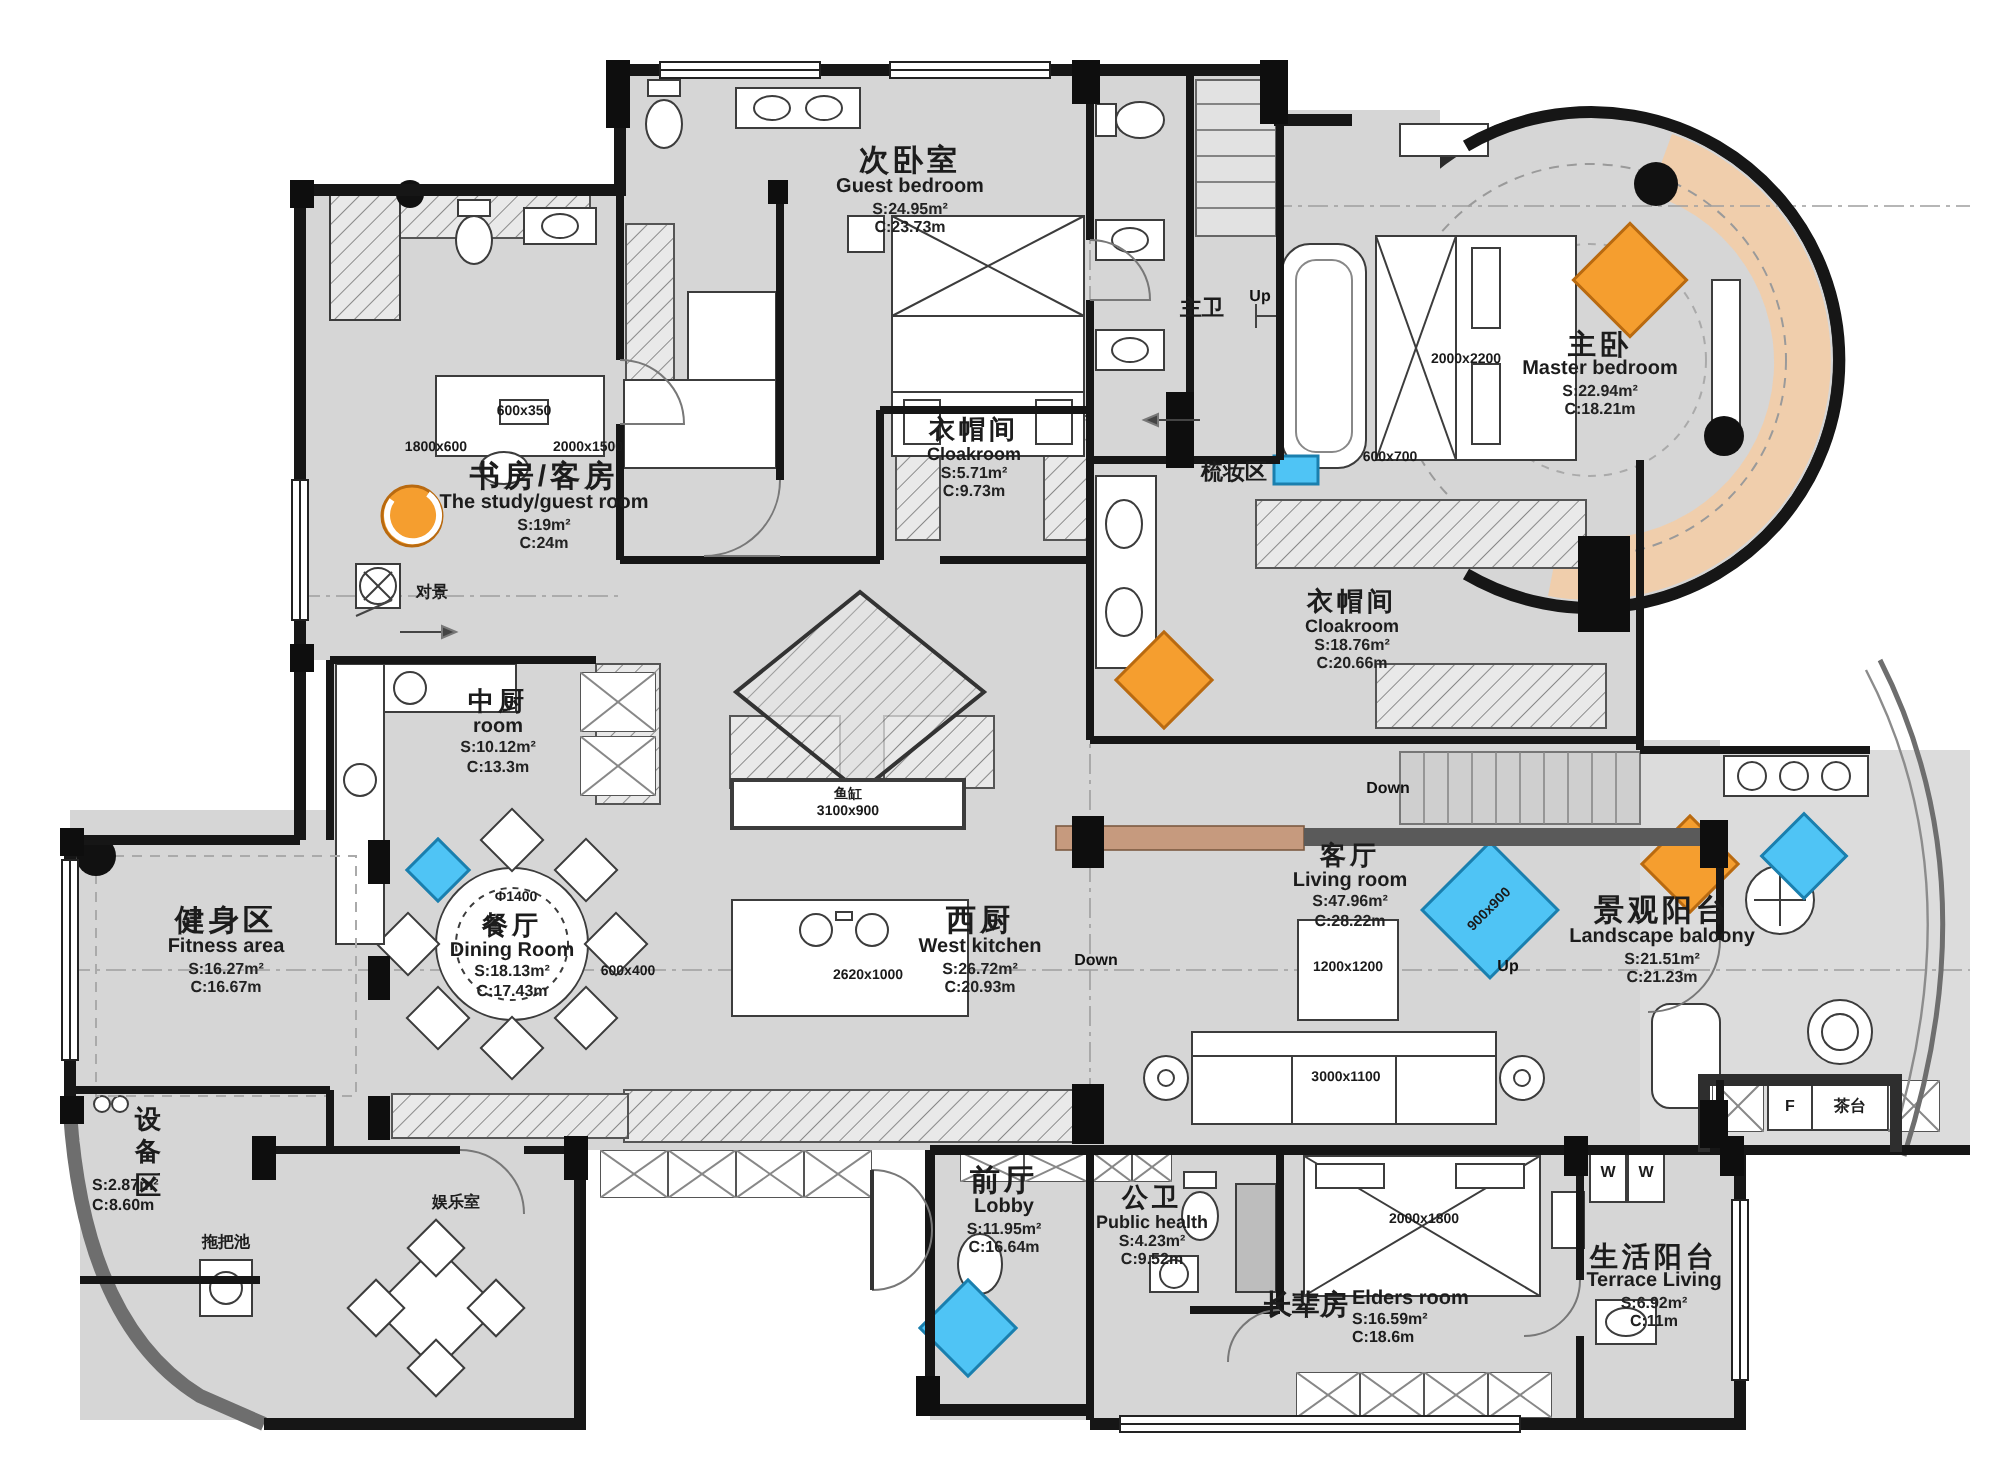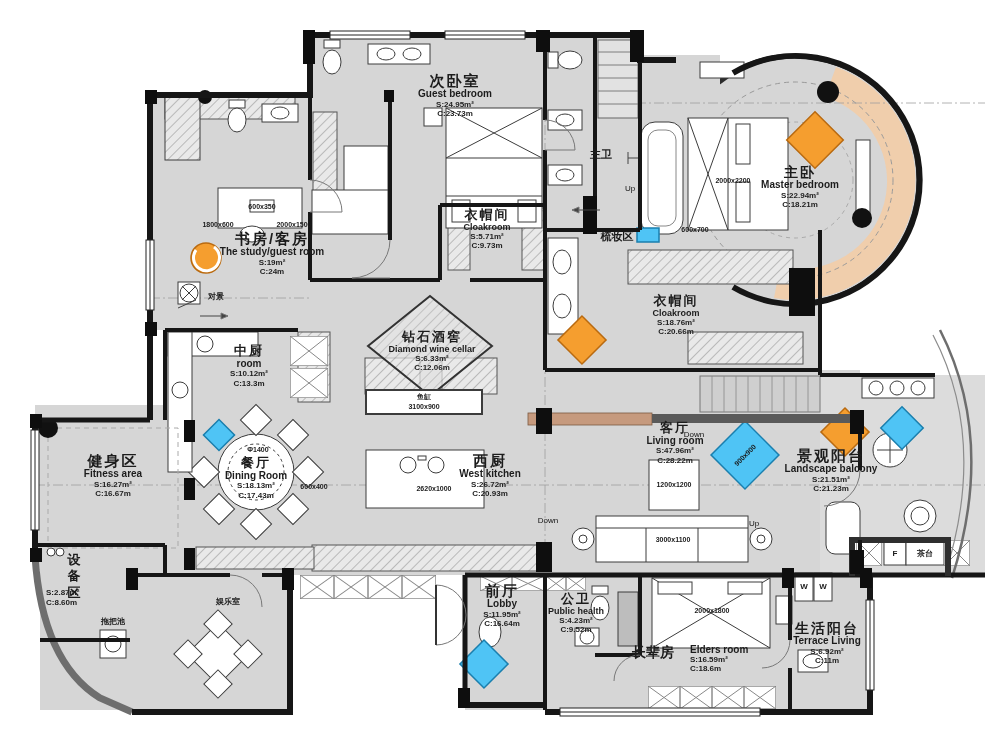--- a/index.html
+++ b/index.html
@@ -7,24 +7,24 @@
         font-family:"Liberation Sans","DejaVu Sans",sans-serif;color:#1c1c1c;}
   #plan svg{position:absolute;left:0;top:0;}
   .rl{position:absolute;transform:translateX(-50%);text-align:center;line-height:1.15;white-space:nowrap;}
   .rl .cn{font-size:15px;font-weight:bold;letter-spacing:2px;}
   .rl .en{font-size:10px;font-weight:bold;margin-top:-1px;}
   .rl .m{font-size:8px;font-weight:bold;color:#222;}
   .sl{position:absolute;transform:translate(-50%,-50%);font-size:11px;font-weight:bold;white-space:nowrap;text-align:right;}
   .sl.tiny{font-size:8px;font-weight:bold;}
   .dim{position:absolute;transform:translate(-50%,-50%);font-size:7px;font-weight:bold;color:#1a1a1a;white-space:nowrap;}
   .dim.rot{transform:translate(-50%,-50%) rotate(-45deg);}
-  .dir{position:absolute;transform:translate(-50%,-50%);font-size:8px;font-weight:normal;color:#111;margin-top:40px;}
+  .dir{position:absolute;transform:translate(-50%,-50%);font-size:8px;font-weight:bold;color:#111;}
   .vert{position:absolute;width:16px;word-break:break-all;font-size:13px;font-weight:bold;line-height:1.25;text-align:center;}
   .sc{position:absolute;font-size:8px;font-weight:bold;line-height:1.3;}
-  .row{position:absolute;display:flex;align-items:flex-start;gap:16px;white-space:nowrap;}
+  .row{position:absolute;display:flex;align-items:flex-start;gap:2px;white-space:nowrap;}
   .row .cn{font-size:14px;font-weight:bold;}
   .row .col{text-align:left;}
   .row .en{font-size:10px;font-weight:bold;}
   .row .m{font-size:8px;font-weight:bold;}
 </style>
 </head>
 <body>
 
 <div id="plan">
 
@@ -424,26 +424,20 @@
   <div class="en" style="font-size:9px">Cloakroom</div>
   <div class="m">S:18.76m²</div>
   <div class="m">C:20.66m</div>
 </div>
 <div class="rl" style="left:249px;top:344px">
   <div class="cn" style="font-size:13px">中厨</div>
   <div class="en">room</div>
   <div class="m">S:10.12m²</div>
   <div class="m">C:13.3m</div>
 </div>
-<div class="rl" style="left:432px;top:330px">
-  <div class="cn" style="font-size:13px">钻石酒窖</div>
-  <div class="en" style="font-size:9px">Diamond wine cellar</div>
-  <div class="m">S:6.33m²</div>
-  <div class="m">C:12.06m</div>
-</div>
 <div class="rl" style="left:113px;top:452px">
   <div class="cn">健身区</div>
   <div class="en">Fitness area</div>
   <div class="m">S:16.27m²</div>
   <div class="m">C:16.67m</div>
 </div>
 <div class="rl" style="left:256px;top:456px">
   <div class="cn" style="font-size:13px">餐厅</div>
   <div class="en">Dining Room</div>
   <div class="m">S:18.13m²</div>

